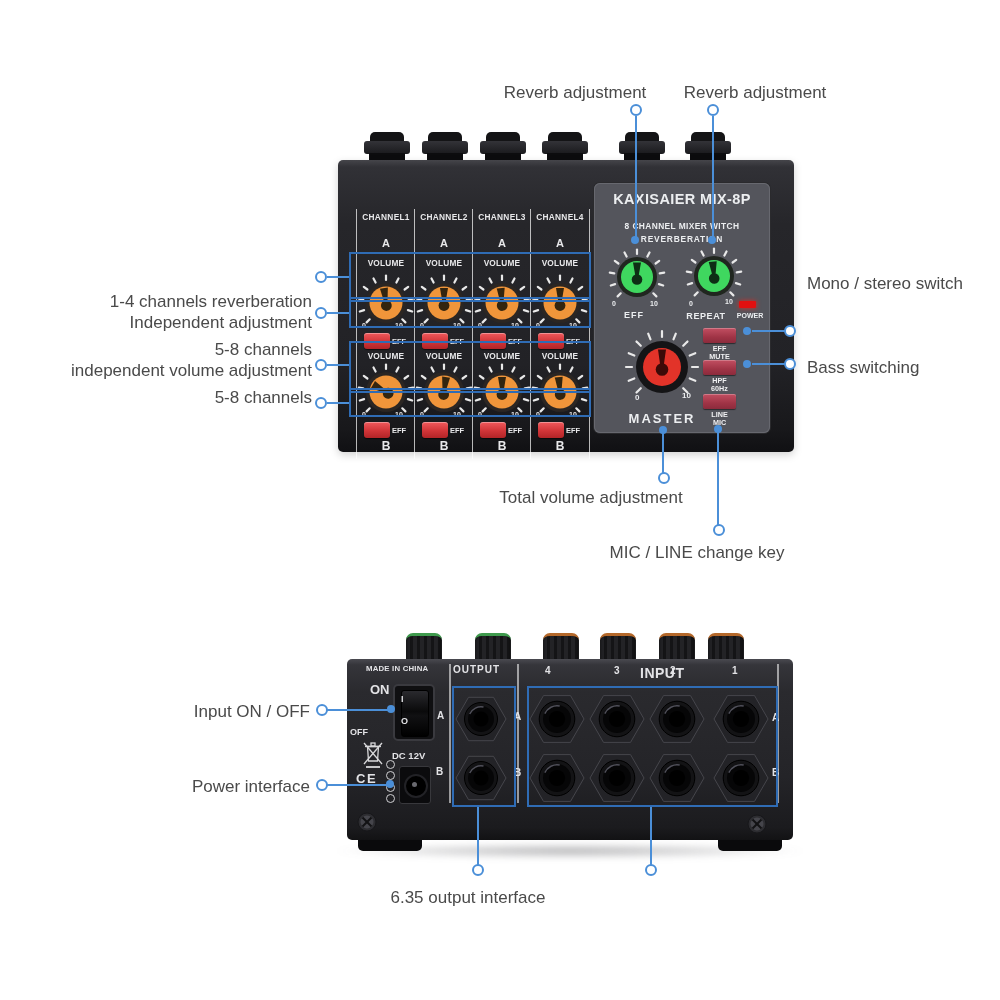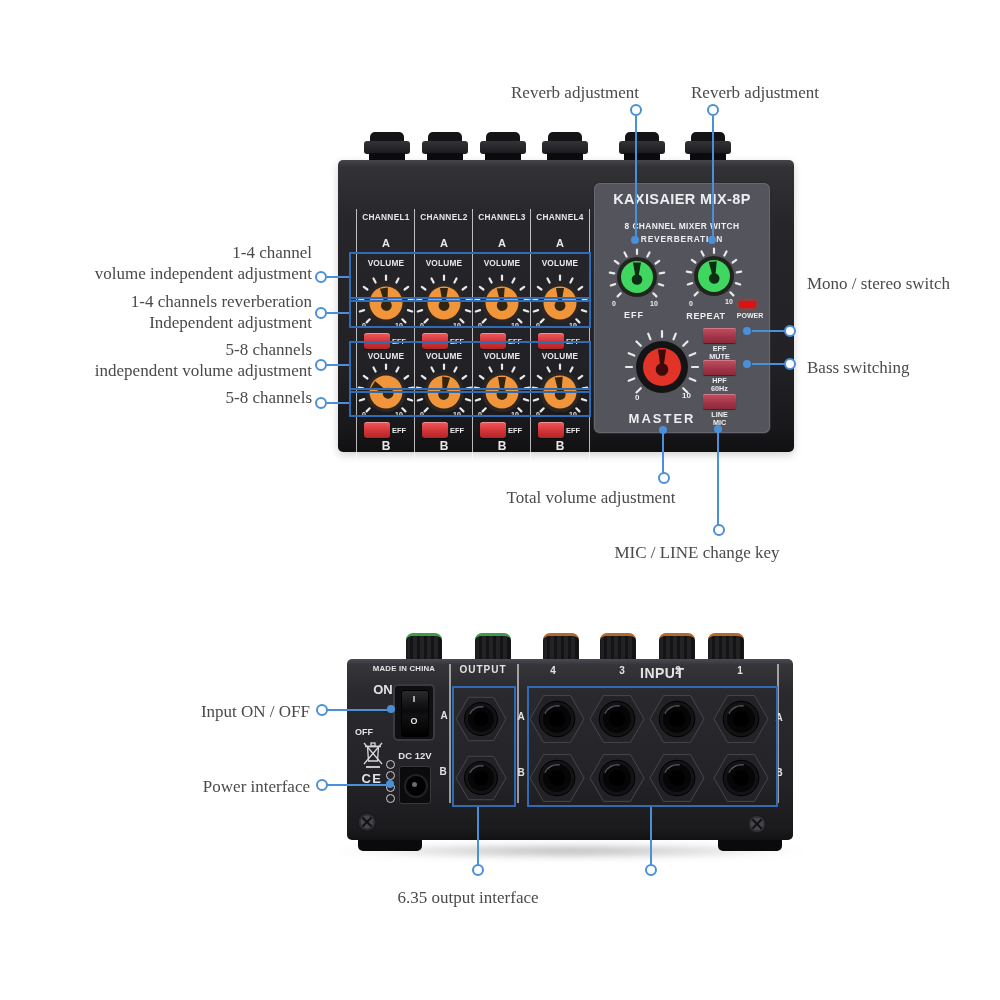--- a/index.html
+++ b/index.html
@@ -1,20 +1,20 @@
 <!DOCTYPE html>
 <html><head>
 <meta charset="utf-8">
 <style>
   html,body{margin:0;padding:0;background:#fff;}
   #stage{position:relative;width:1000px;height:1000px;background:#ffffff;overflow:hidden;
          font-family:"Liberation Sans", sans-serif;}
   .abs{position:absolute;}
   
-  .ann{position:absolute;font-size:17px;line-height:21px;color:#4a4a4a;font-family:Liberation Serif, serif;}
+  .ann{position:absolute;font-size:17px;line-height:21px;color:#4a4a4a;}
   .ann.c{text-align:center;width:240px;}
   .ann.r{text-align:right;}
   
   .hl{position:absolute;height:2px;background:#4b8fd8;}
   .vl{position:absolute;width:2px;background:#4b8fd8;}
   .oring{position:absolute;width:8px;height:8px;border:2px solid #4b8fd8;border-radius:50%;background:#fff;z-index:30;}
   .cdot{position:absolute;width:8px;height:8px;border-radius:50%;background:#4b8fd8;z-index:30;}
   .bbox{position:absolute;border:2px solid #2f6cb5;z-index:25;}
   
   #front-body{position:absolute;left:338px;top:160px;width:456px;height:292px;border-radius:5px;
@@ -46,21 +46,21 @@
   .mbtn-lbl{position:absolute;left:103px;width:45px;text-align:center;color:#f0f0f2;font-weight:bold;
     font-size:7.2px;line-height:7.6px;}
   #led{position:absolute;left:145px;top:118px;width:17px;height:7px;background:#e01010;border-radius:1px;
     box-shadow:0 0 5px rgba(255,30,20,.8);}
   
   #back-body{position:absolute;left:347px;top:659px;width:446px;height:181px;border-radius:5px;
     background:linear-gradient(180deg,#4a4a50 0px,#35353a 6px,#2a2a2e 18%,#242428 65%,#1b1b1e 93%,#121214 100%);}
   .bknob{position:absolute;width:36px;height:30px;border-radius:7px 7px 2px 2px;
     background:repeating-linear-gradient(90deg,#232326 0 4px,#141416 4px 7px);
     box-shadow:inset 0 -3px 4px rgba(0,0,0,.6);}
-  .bwt{position:absolute;color:#e3e3e6;font-weight:bold;text-align:center;}
+  .bwt{position:absolute;color:#e3e3e6;font-weight:bold;}
   .bsep{position:absolute;width:1.5px;background:rgba(255,255,255,.55);}
   .ring4{position:absolute;width:7px;height:7px;border:1.3px solid #cfcfd2;border-radius:50%;}
   #rocker-frame{position:absolute;left:393px;top:684px;width:42px;height:57px;border:2px solid #3a3a3f;
     border-radius:5px;background:#0f0f11;box-sizing:border-box;}
   #rocker{position:absolute;left:401px;top:690px;width:26px;height:45px;border-radius:3px;border:1px solid #000;
     background:linear-gradient(180deg,#2a2a2e,#0a0a0b 45%,#111113 55%,#000);}
   #dcjack{position:absolute;left:399px;top:766px;width:30px;height:36px;background:#0b0b0d;border:1px solid #38383c;border-radius:3px;}
   #dcjack .hole{position:absolute;left:4px;top:7px;width:20px;height:20px;border-radius:50%;background:#000;border:2px solid #222226;}
   #dcjack .pin{position:absolute;left:12px;top:15px;width:5px;height:5px;border-radius:50%;background:#6a6a70;}
   .foot{position:absolute;width:64px;height:15px;background:#0a0a0c;border-radius:0 0 5px 5px;}
@@ -579,24 +579,20 @@
 
   <div class="ann c" style="left:455px;top:82px">Reverb adjustment</div>
   <div class="ann c" style="left:635px;top:82px">Reverb adjustment</div>
   <div class="oring" style="left:630px;top:104px"></div>
   <div class="oring" style="left:707px;top:104px"></div>
   <div class="vl" style="left:635px;top:116px;height:123px"></div>
   <div class="vl" style="left:712px;top:116px;height:123px"></div>
   <div class="cdot" style="left:631px;top:236px"></div>
   <div class="cdot" style="left:708px;top:236px"></div>
 
-  <div class="ann r" style="right:688px;top:242px">
-    <div>1-4 channel</div>
-    <div>volume independent adjustment</div>
-  </div>
   <div class="ann r" style="right:688px;top:291px">
     <div>1-4 channels reverberation</div>
     <div>Independent adjustment</div>
   </div>
   <div class="ann r" style="right:688px;top:339px">
     <div>5-8 channels</div>
     <div>independent volume adjustment</div>
   </div>
   <div class="ann r" style="right:688px;top:387px">
     <div>5-8 channels</div>

